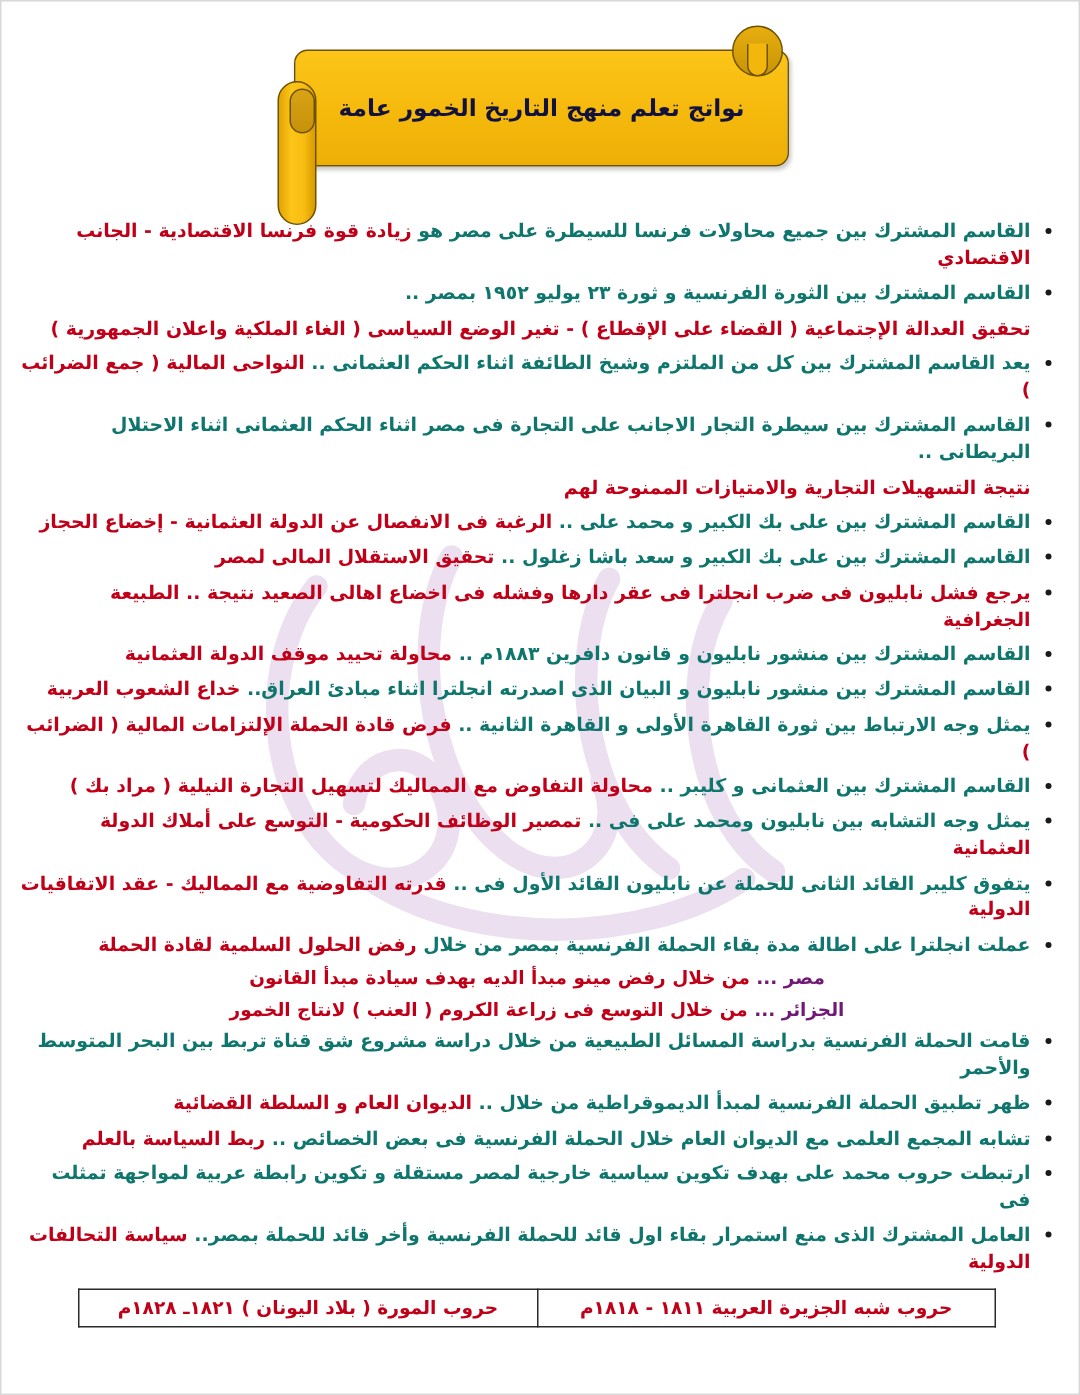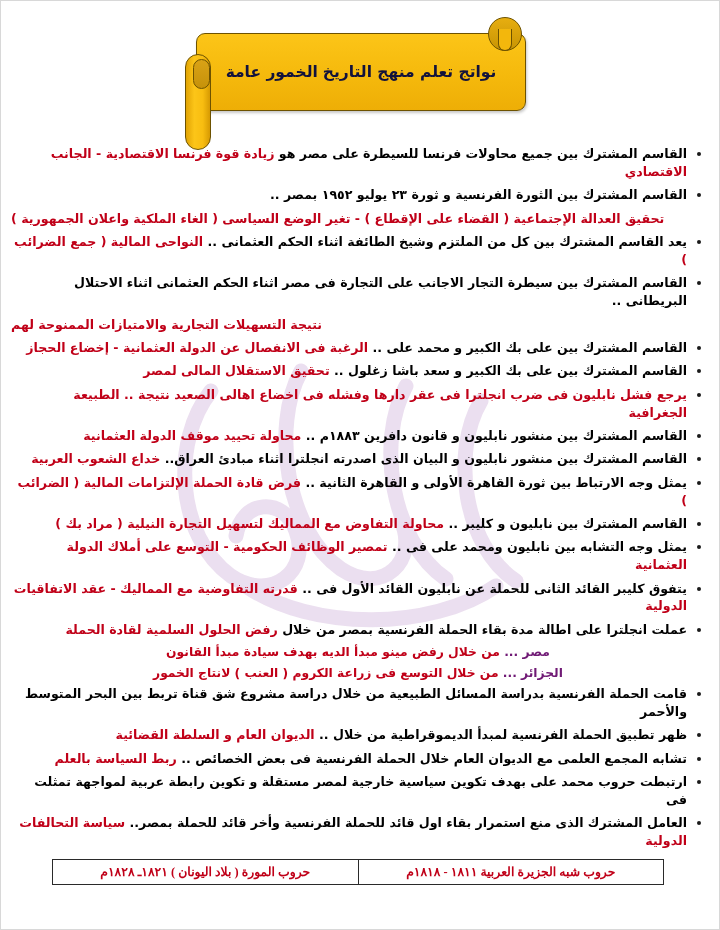--- a/index.html
+++ b/index.html
@@ -146,25 +146,25 @@
     right: 4px;
     top: 7px;
     width: 4px;
     height: 4px;
     background: #1a1a1a;
     border-radius: 50%;
   }
 
   
   .ans  { color: #c00018; }
-  .q    { color: #000000; }
+  .q    { color: #0f766e; }
   .blue { color: #701a75; }
 
   
-  .line-center { text-align: left; }
+  .line-center { text-align: right; }
   .indent-1 { padding-right: 90px; }
   .indent-2 { padding-right: 150px; }
 
   li.cont {
     padding-right: 18px;
     margin-bottom: 5.5px;
     font-size: 12.6px;
     line-height: 1.42;
     font-weight: bold;
   }
@@ -186,21 +186,20 @@
     width: 612px;
     margin: 9px auto 0 auto;
     border-collapse: collapse;
     table-layout: fixed;
     background: #fff;
   }
   table.wars th, table.wars td {
     border: 1.3px solid #2a2a2a;
     vertical-align: top;
     padding: 3px 7px;
-    font-family: Liberation Serif, serif;
   }
   table.wars th {
     text-align: center;
     color: #c00018;
     font-size: 12.4px;
     font-weight: bold;
     padding: 4px 6px;
     line-height: 1.3;
   }
 </style>
@@ -282,21 +281,21 @@
         <span class="q">القاسم المشترك بين منشور نابليون و البيان الذى اصدرته انجلترا اثناء مبادئ العراق..</span>
         <span class="ans">خداع الشعوب العربية</span>
       </li>
 
       <li class="bullet indent-1">
         <span class="q">يمثل وجه الارتباط بين ثورة القاهرة الأولى و القاهرة الثانية  ..</span>
         <span class="ans">فرض قادة الحملة الإلتزامات المالية ( الضرائب  )</span>
       </li>
 
       <li class="bullet indent-2">
-        <span class="q">القاسم المشترك بين نابليون و كليبر  ..</span>
+        <span class="q">القاسم المشترك بين العثمانى و كليبر  ..</span>
         <span class="ans">محاولة التفاوض مع المماليك لتسهيل التجارة النيلية ( مراد بك  )</span>
       </li>
 
       <li class="bullet">
         <span class="q">يمثل وجه التشابه بين نابليون ومحمد على فى  ..</span>
         <span class="ans">تمصير الوظائف الحكومية  -  التوسع على أملاك الدولة العثمانية</span>
       </li>
 
       <li class="bullet">
         <span class="q">يتفوق كليبر القائد الثانى للحملة عن نابليون القائد الأول فى  ..</span>

